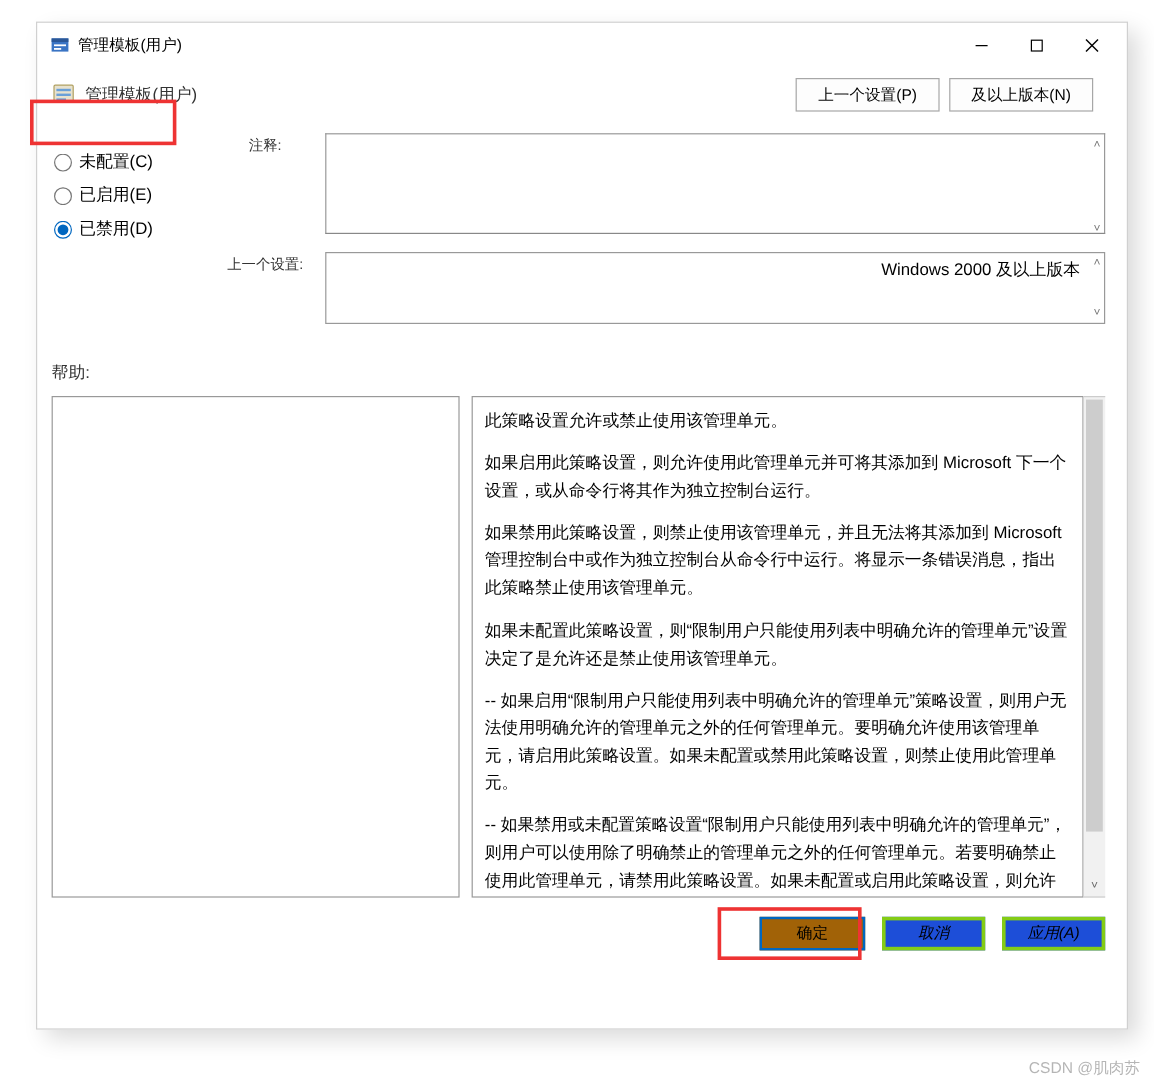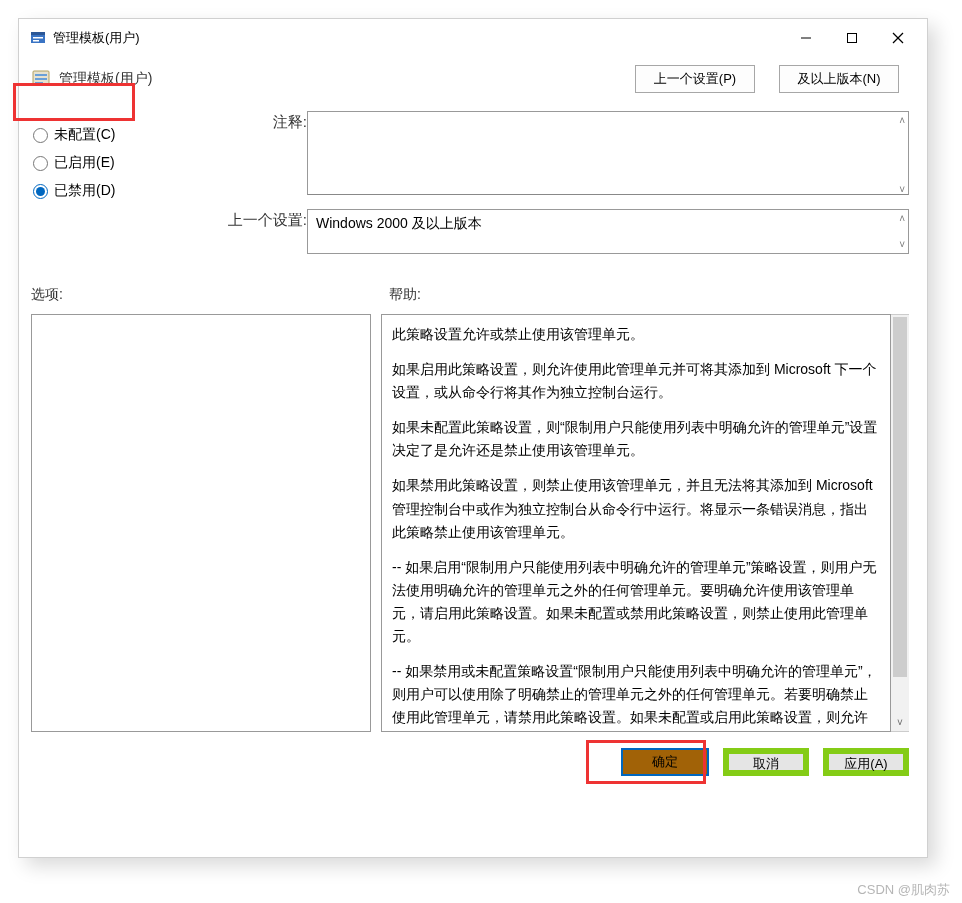--- a/index.html
+++ b/index.html
@@ -1,55 +1,55 @@
 <!DOCTYPE html>
 <html><head>
 <meta charset="utf-8">
 <style>
   * { box-sizing: border-box; font-family: "Segoe UI", "Microsoft YaHei", sans-serif; }
   body { margin:0; width:962px; height:903px; background:#fff; position:relative; }
   .drop {
-    position:absolute; left:18px; top:18px; width:910px; height:840px;
+    position:absolute; left:30px; top:18px; width:910px; height:840px;
     background:#fff; border:1px solid #d0d0d0;
     box-shadow: 8px 8px 18px rgba(0,0,0,.15);
   }
   .titlebar { height:38px; display:flex; align-items:center; padding:0 6px 0 10px; }
   .tb-icon { width:18px; height:18px; margin-right:6px; }
   .tb-title { font-size:13px; color:#000; }
   .tb-spacer { flex:1; }
   .win-btn { width:46px; height:32px; display:flex; align-items:center; justify-content:center; color:#000; }
   .win-btn svg { pointer-events:none; }
   .client { padding:8px 18px 14px 12px; }
 
   .toprow { display:flex; align-items:center; margin-bottom:18px; }
   .toprow .sm-icon { width:20px; height:20px; margin-right:8px; }
   .toprow .caption { font-size:14px; color:#333; }
-  .nav-btns { margin-left:auto; display:flex; gap:24px; margin-right:10px; }
+  .nav-btns { margin-left:auto; display:flex; gap:8px; margin-right:10px; }
   .win-button {
     min-width:120px; height:28px; padding:0 14px; font-size:13px;
     background:#fdfdfd; border:1px solid #a7a7a7; cursor:default;
   }
 
   .config { display:flex; }
   .radios { width:128px; padding-top:6px; }
   .radio-row { display:flex; align-items:center; margin:8px 0; font-size:14px; position:relative; height:20px;}
   .radio-row input { margin:0 6px 0 2px; width:15px; height:15px; accent-color:#0067c0;}
   .red-box { position:absolute; border:3px solid #e33; pointer-events:none; }
 
   .right-col { flex:1; }
   .field-row { display:flex; margin-bottom:10px; }
-  .field-label { width:100px; font-size:15px; color:#333; padding-top:2px; text-align:right;margin-left:48px; }
+  .field-label { width:100px; font-size:12px; color:#333; padding-top:2px; text-align:center; }
   .field-body { flex:1; position:relative; }
   .textarea-like {
     width:100%; height:84px; border:1px solid #999; border-bottom-color:#888;
     padding:4px 6px; font-size:13px; resize:none; background:#fff; line-height:1.4;
   }
   .platform-box {
-    width:100%; height:45px; border:1px solid #999; padding:4px 8px;
-    font-size:14px; color:#000; line-height:1.4; background:#fff;
+    width:100%; height:60px; border:1px solid #999; padding:4px 20px;
+    font-size:14px; color:#000; line-height:1.4; background:#fff;text-align:right;
   }
   .scroll-caret { position:absolute; right:4px; font-size:10px; color:#777; }
 
   .labels-row { display:flex; margin-top:22px; font-size:14px; color:#333; }
   .labels-row .lab1 { width:358px; }
 
   .panes { display:flex; margin-top:10px; gap:0; height:418px; }
   .pane-left {
     width:340px; border:1px solid #999; background:#fff; margin-right:10px;
   }
@@ -67,21 +67,21 @@
   .vscroll .arrow { position:absolute; left:0; right:0; height:18px; display:flex; align-items:center; justify-content:center; color:#666; font-size:10px;}
   .vscroll .arrow.down { bottom:0; }
 
   .footer { display:flex; justify-content:flex-end; gap:14px; margin-top:16px; position:relative; }
   .ok-btn {
     min-width:88px; height:28px; font-size:13px;
     background:#a16207; border:2px solid #0067c0; color:#000;
   }
   .std-btn {
     min-width:86px; height:28px; font-size:13px;
-    background:#e5e5e5; border:6px solid #84cc16; color:#000;
+    background:#1d4ed8; border:3px solid #84cc16; color:#000;font-style:italic;
   }
 
   .watermark {
     position:absolute; right:12px; bottom:4px; font-size:13px; color:rgba(120,120,120,.55);
   }
 </style>
 </head>
 <body>
 
 <div class="drop">
@@ -162,32 +162,31 @@
           <div class="field-body">
             <div class="platform-box">Windows 2000 及以上版本</div>
             <span class="scroll-caret" style="top:4px;">˄</span>
             <span class="scroll-caret" style="bottom:4px;">˅</span>
           </div>
         </div>
       </div>
     </div>
 
     <div class="labels-row">
-      <div class="lab1">选项:</div>
       <div>帮助:</div>
     </div>
 
     <div class="panes">
       <div class="pane-left"></div>
       <div class="pane-right-wrap">
         <div class="pane-right">
           <p>此策略设置允许或禁止使用该管理单元。</p>
           <p>如果启用此策略设置，则允许使用此管理单元并可将其添加到 Microsoft 下一个设置，或从命令行将其作为独立控制台运行。</p>
+          <p>如果禁用此策略设置，则禁止使用该管理单元，并且无法将其添加到 Microsoft 管理控制台中或作为独立控制台从命令行中运行。将显示一条错误消息，指出此策略禁止使用该管理单元。</p>
           <p>如果未配置此策略设置，则“限制用户只能使用列表中明确允许的管理单元”设置决定了是允许还是禁止使用该管理单元。</p>
-          <p>如果禁用此策略设置，则禁止使用该管理单元，并且无法将其添加到 Microsoft 管理控制台中或作为独立控制台从命令行中运行。将显示一条错误消息，指出此策略禁止使用该管理单元。</p>
           <p>--  如果启用“限制用户只能使用列表中明确允许的管理单元”策略设置，则用户无法使用明确允许的管理单元之外的任何管理单元。要明确允许使用该管理单元，请启用此策略设置。如果未配置或禁用此策略设置，则禁止使用此管理单元。</p>
           <p>--  如果禁用或未配置策略设置“限制用户只能使用列表中明确允许的管理单元”，则用户可以使用除了明确禁止的管理单元之外的任何管理单元。若要明确禁止使用此管理单元，请禁用此策略设置。如果未配置或启用此策略设置，则允许使用该管理单元。</p>
         </div>
         <div class="vscroll">
           <div class="thumb"></div>
           <div class="arrow down">˅</div>
         </div>
       </div>
     </div>
 

